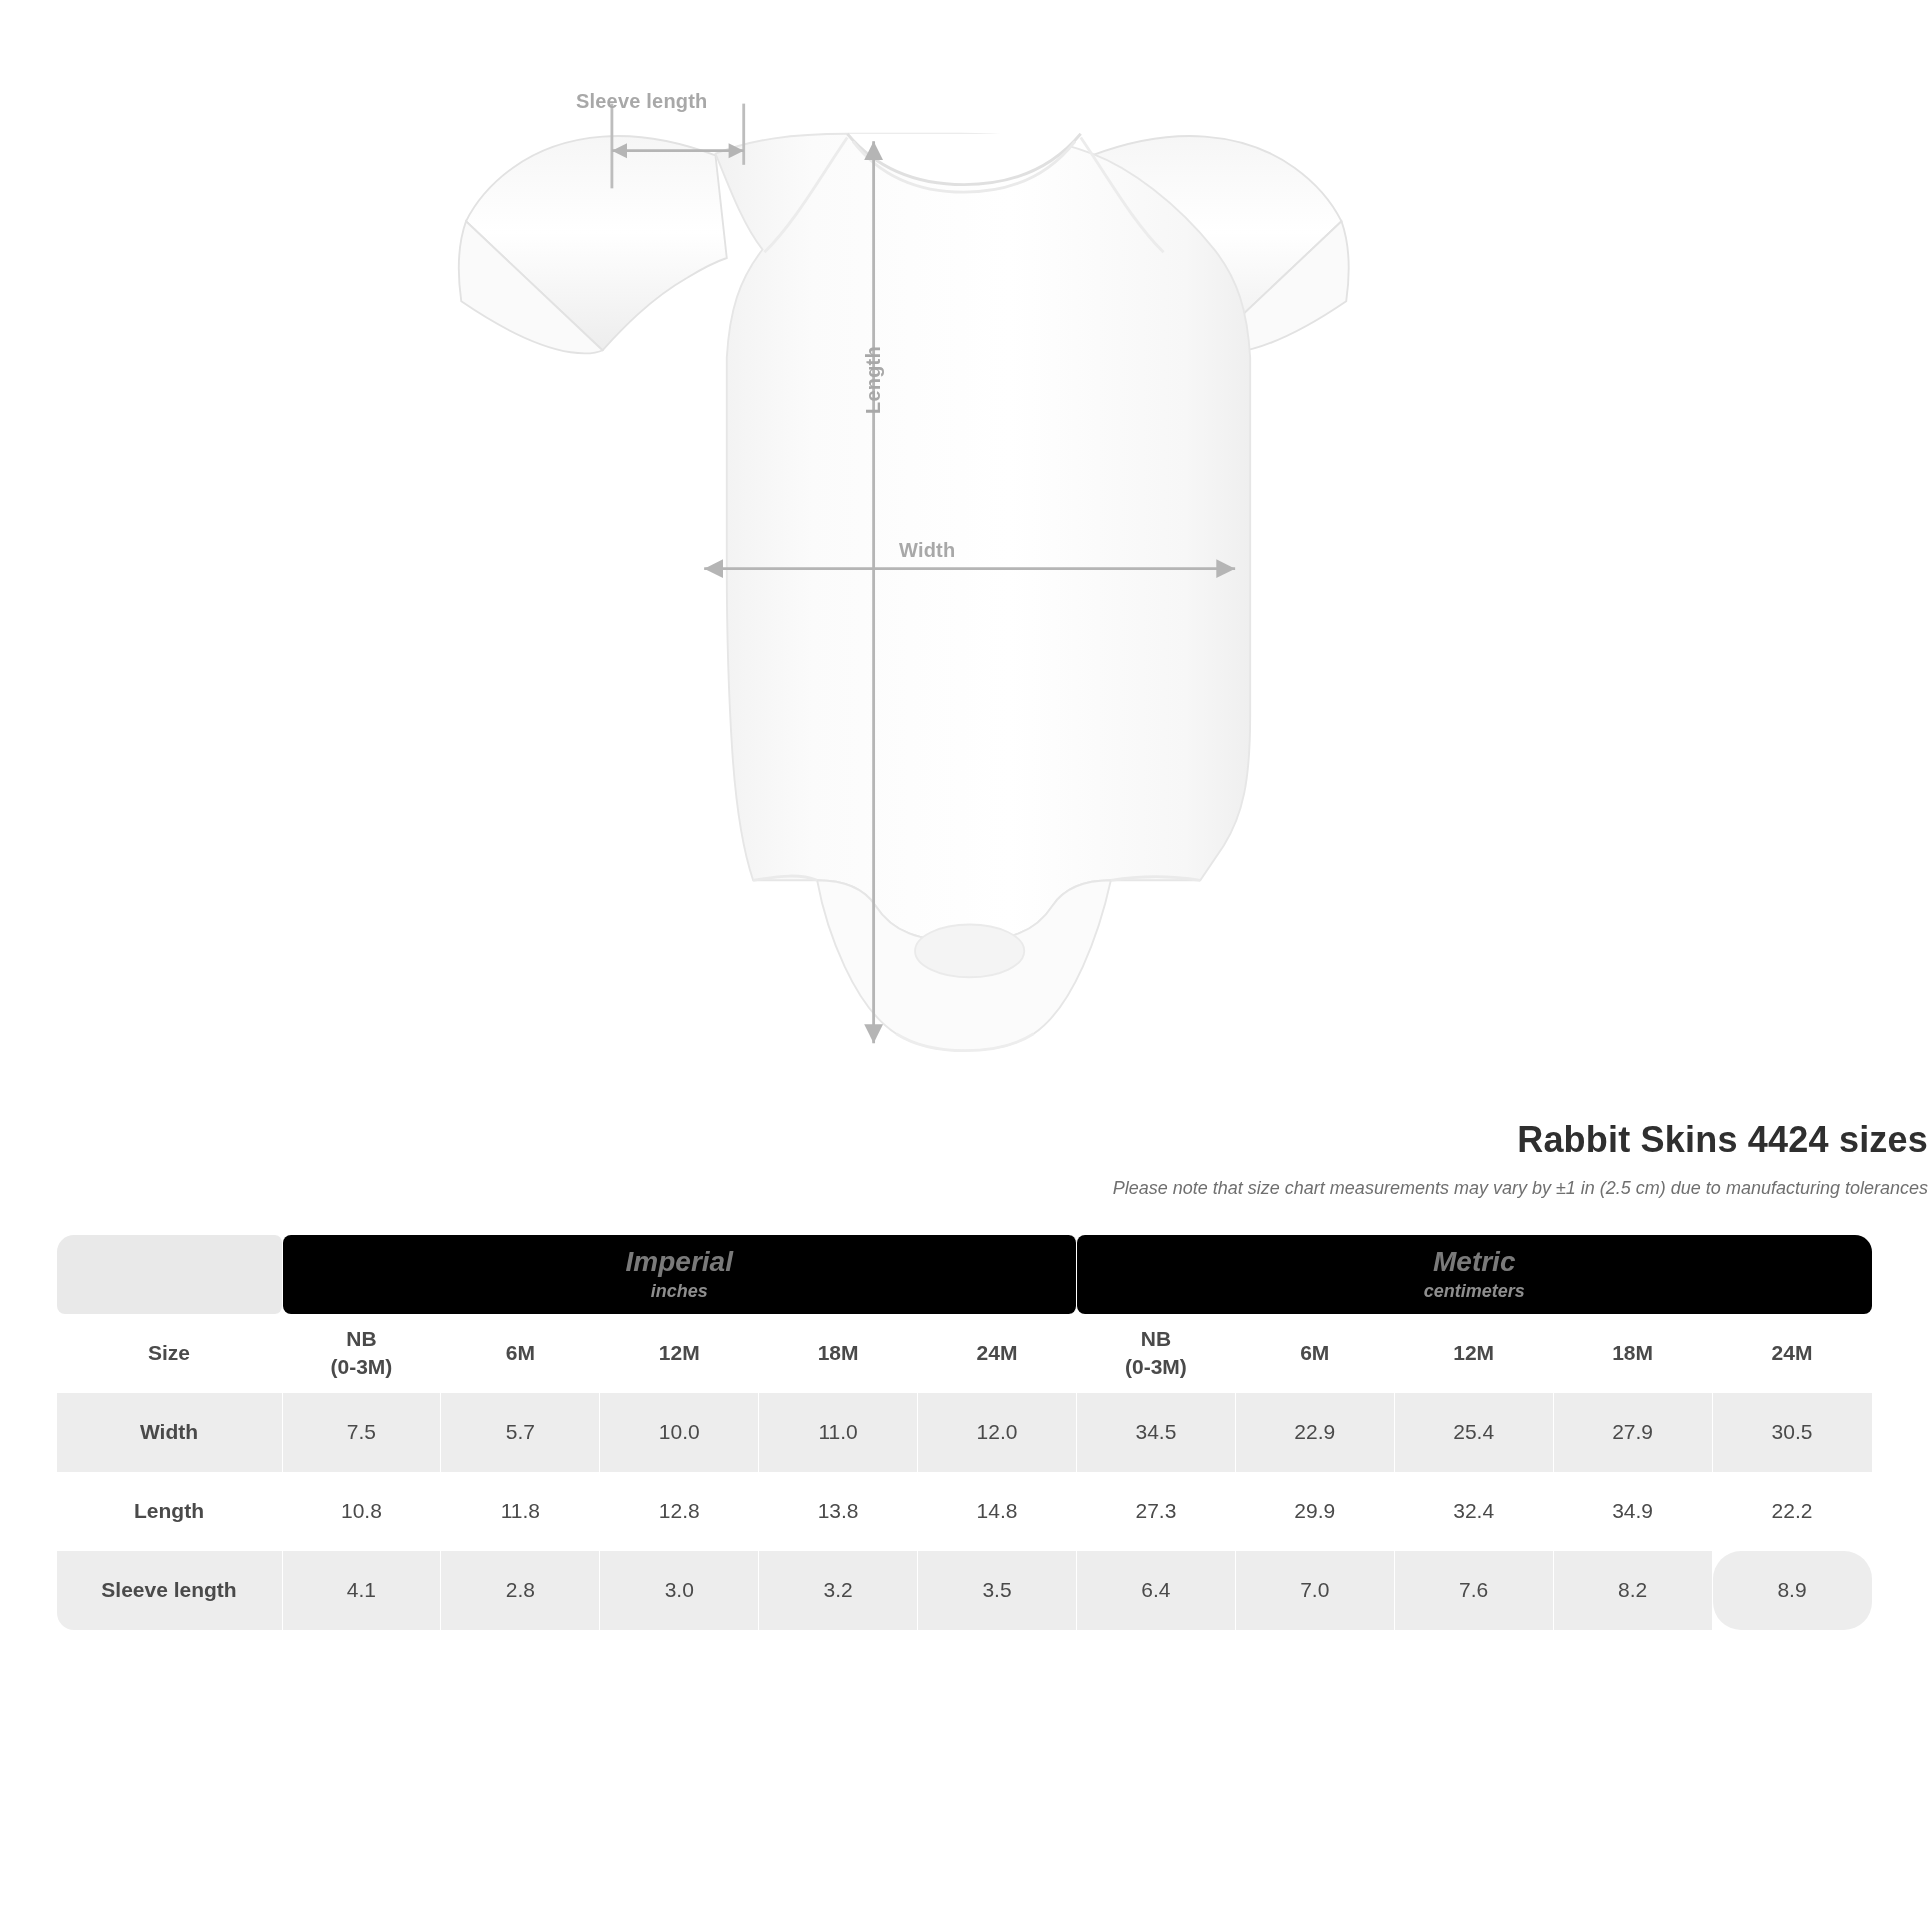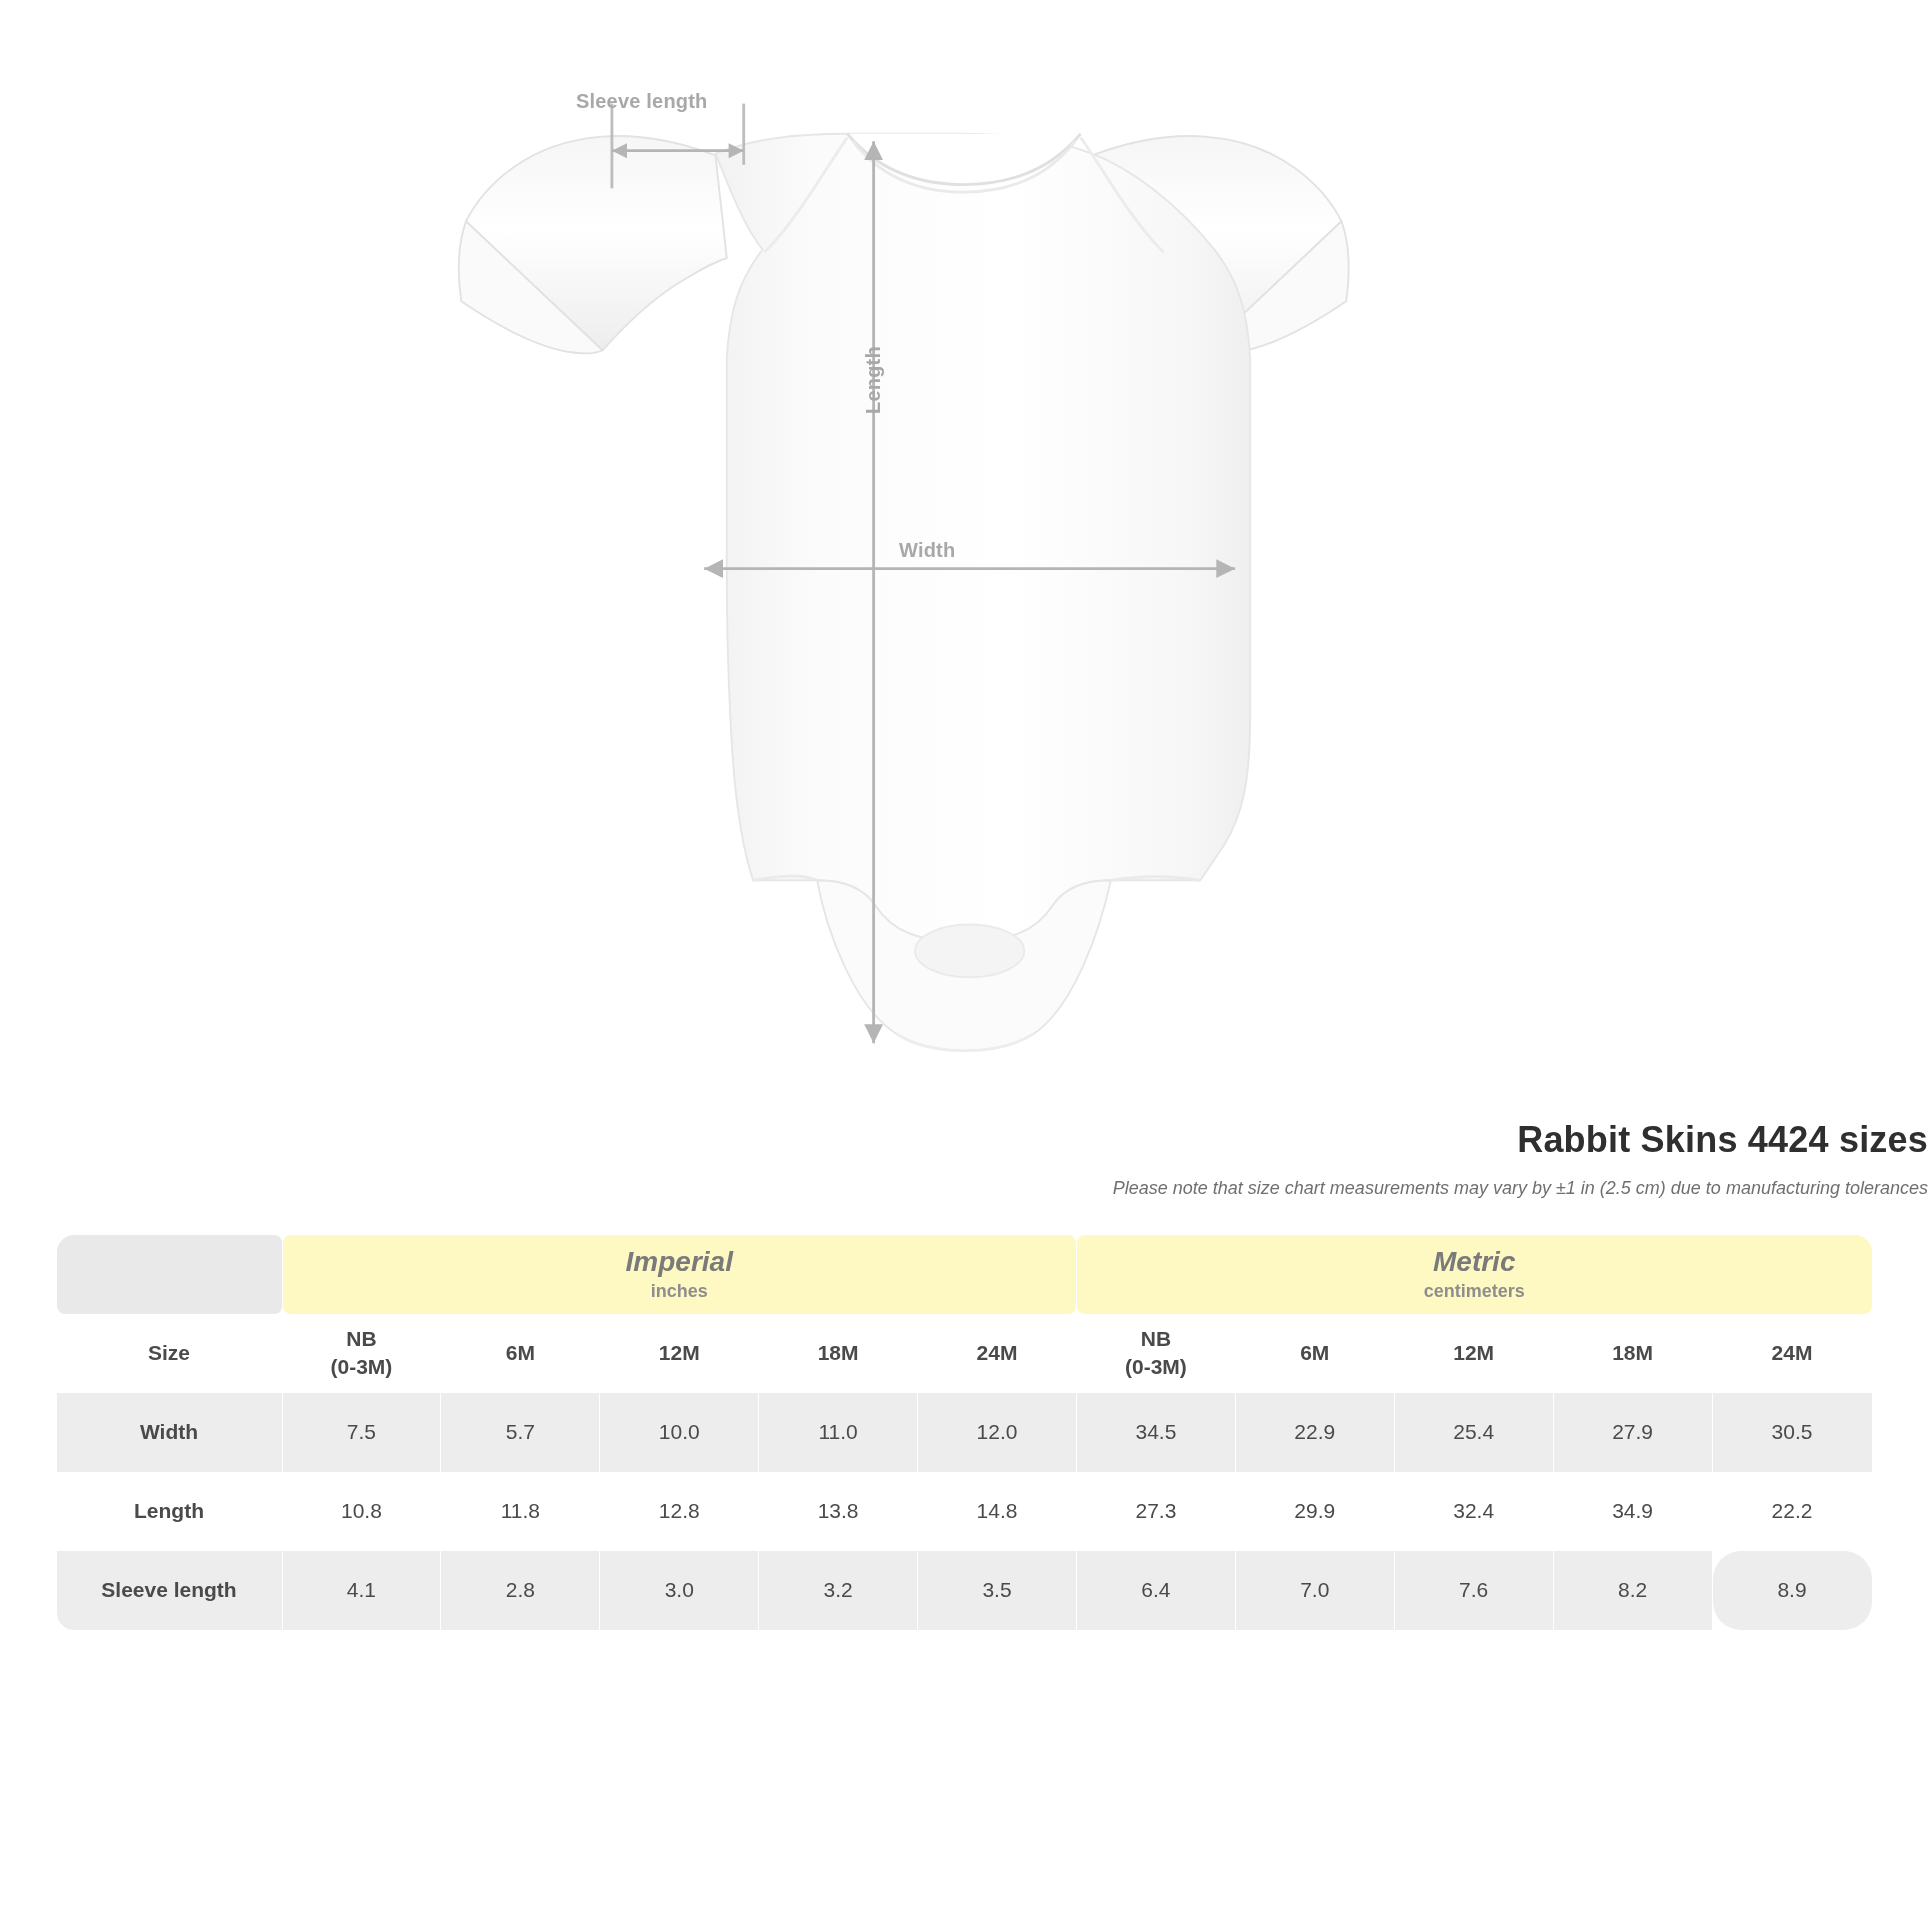--- a/index.html
+++ b/index.html
@@ -87,34 +87,35 @@
     padding: 0;
     height: 79px;
     border-right: 1.9px solid #ffffff;
   }
   table.size-table tr > *:last-child { border-right: none; }
 
   col.col-label { width: 226px; }
 
   
   .unit-row th {
-    background: #fef9c3;
+    background: #000000;
     height: 139px;
     border-radius: 8px;
   }
   .unit-row th.blank-cell { background: #e9e9e9; }
   .unit-name {
     font-size: 28px;
     font-style: italic;
     font-weight: bold;
     color: #7a7a7a;
     line-height: 1.25;
   }
   .unit-sub {
     font-size: 18px;
+    font-style: italic;
     color: #8e8e8e;
     line-height: 1.4;
   }
   .unit-row th.first-cell {
     border-top-left-radius: 17px;
   }
   .unit-row th.last-cell {
     border-top-right-radius: 17px;
   }
 

